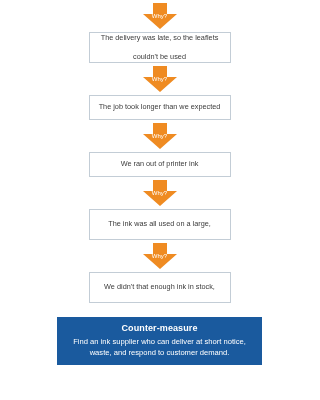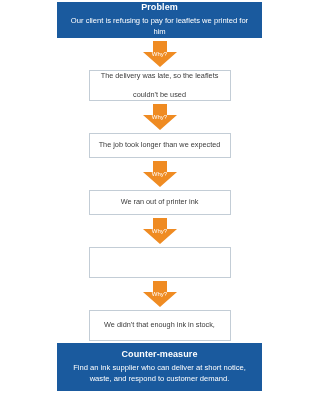--- a/index.html
+++ b/index.html
@@ -44,21 +44,21 @@
   }
 
   #problem-banner {
     margin-top: 2px;
     height: 36px;
     display: flex;
     flex-direction: column;
     justify-content: center;
   }
   #countermeasure-banner {
-    margin-top: 2px;
+    margin-top: 14px;
     height: 48px;
     display: flex;
     flex-direction: column;
     justify-content: center;
   }
 
   
   .cause-box {
     width: 142px;
     box-sizing: border-box;
@@ -100,24 +100,20 @@
     color: #ffffff;
     line-height: 7px;
     pointer-events: none;
   }
 </style>
 </head>
 <body>
 
 <div id="root">
 
-  <div class="banner" id="problem-banner">
-    <div class="banner-title">Problem</div>
-    <div class="banner-body">Our client is refusing to pay for leaflets we printed for him</div>
-  </div>
 
   <div id="chain" style="display:flex;flex-direction:column;align-items:center;">
       <div class="why-arrow">
         <svg viewBox="0 0 44 26" xmlns="http://www.w3.org/2000/svg">
           <polygon points="15,0 29,0 29,11 39,11 22,26 5,11 15,11" fill="#ef8b22"></polygon>
         </svg>
         <div class="why-label">Why?</div>
       </div>
       <div class="cause-box tall">
         <div>The delivery was late, so the leaflets</div>
@@ -141,20 +137,21 @@
       <div class="cause-box short">
         <div>We ran out of printer ink</div>
       </div>
       <div class="why-arrow">
         <svg viewBox="0 0 44 26" xmlns="http://www.w3.org/2000/svg">
           <polygon points="15,0 29,0 29,11 39,11 22,26 5,11 15,11" fill="#ef8b22"></polygon>
         </svg>
         <div class="why-label">Why?</div>
       </div>
       <div class="cause-box tall">
+        <div>The ink was all used on a large,</div>
       </div>
       <div class="why-arrow">
         <svg viewBox="0 0 44 26" xmlns="http://www.w3.org/2000/svg">
           <polygon points="15,0 29,0 29,11 39,11 22,26 5,11 15,11" fill="#ef8b22"></polygon>
         </svg>
         <div class="why-label">Why?</div>
       </div>
       <div class="cause-box tall">
         <div>We didn't that enough ink in stock,</div>
       </div>

